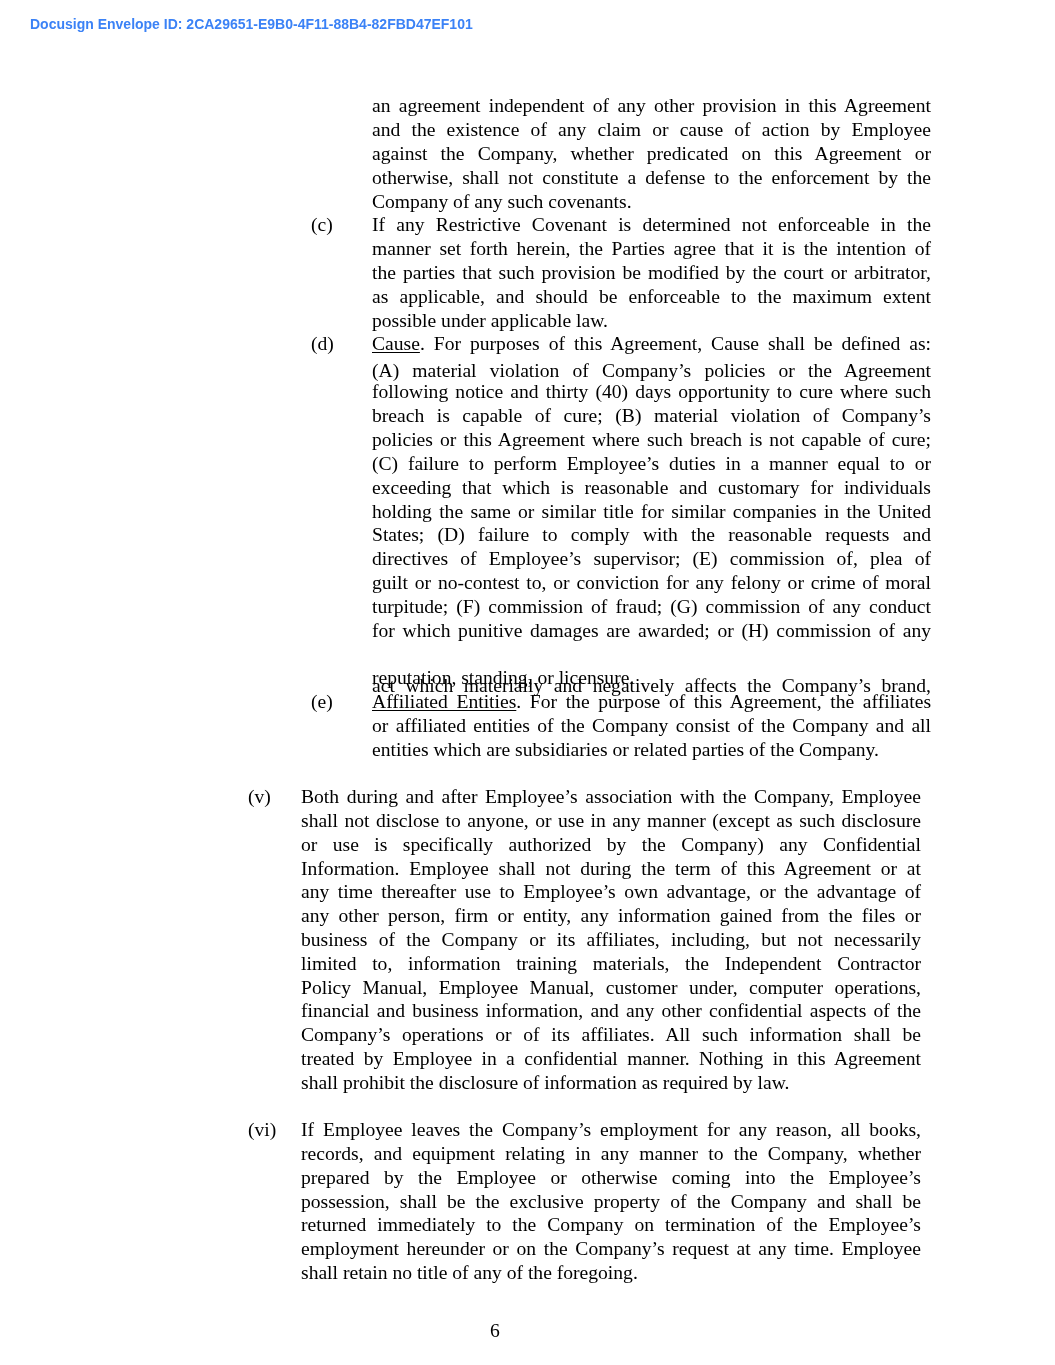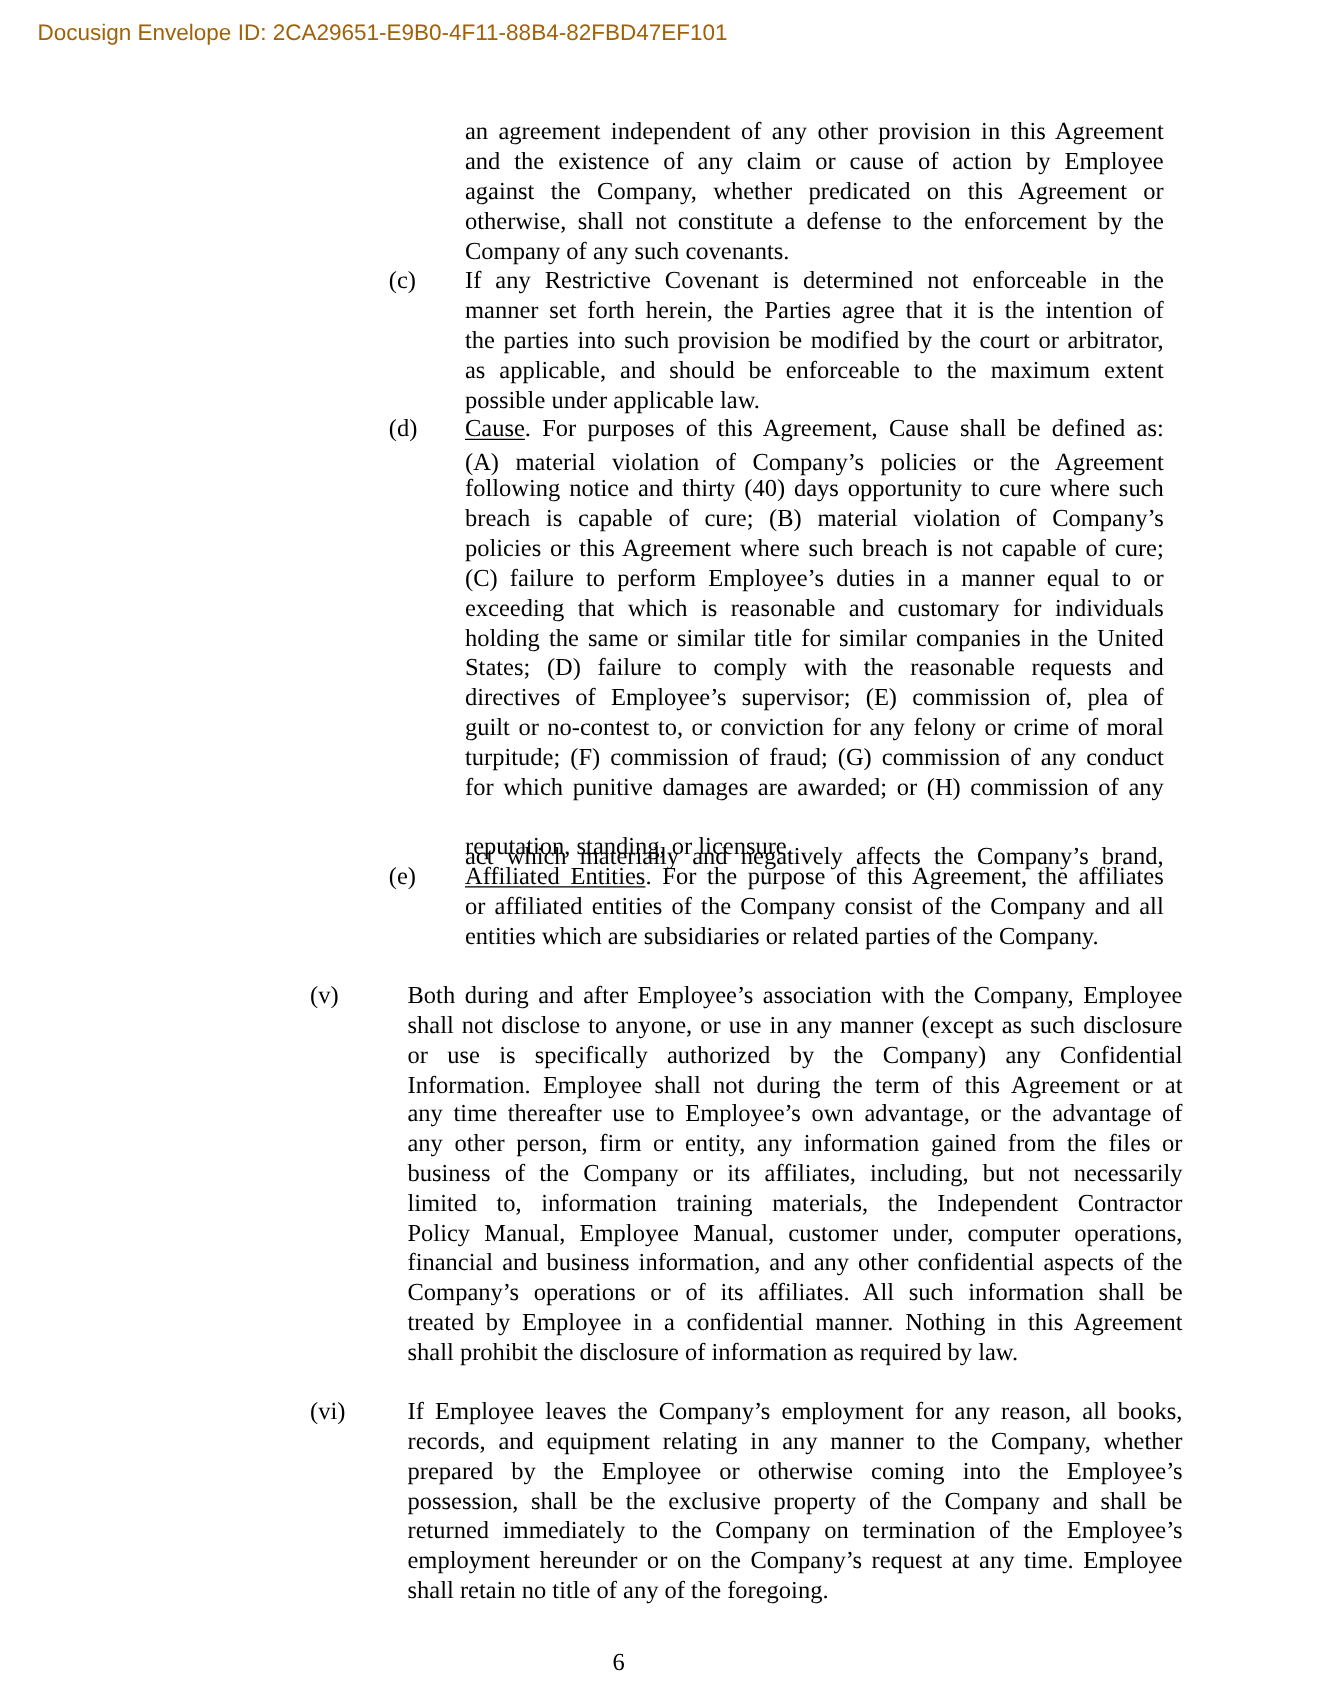--- a/index.html
+++ b/index.html
@@ -1,28 +1,29 @@
 <!DOCTYPE html>
 <html><head>
 <meta charset="utf-8">
 <style>
   html, body { margin: 0; padding: 0; background: #ffffff; }
   body { width: 1055px; height: 1365px; position: relative; overflow: hidden; }
   .envelope {
     position: absolute; left: 30px; top: 16px;
-    font-family: "Liberation Sans", sans-serif; font-size: 18px; color: #a16207;
+    font-family: "Liberation Sans", sans-serif; font-size: 14px; color: #3b82f6;
     white-space: nowrap;
+    font-weight: bold;
   }
   .doc { position: absolute; left: 0; top: 0; width: 1055px;
     font-family: "Liberation Serif", serif; font-size: 19.6px; color: #000; }
   .ln { position: absolute; height: 24px; line-height: 24px; white-space: nowrap;
     text-align: justify; text-align-last: justify; }
   .ln.last { text-align-last: left; }
   .c1 { left: 372px; width: 559px; }
-  .c2 { left: 326px; width: 620px; }
+  .c2 { left: 301px; width: 620px; }
   .lbl { position: absolute; line-height: 24px; white-space: nowrap; }
   .u { text-decoration: underline; text-underline-offset: 2px; }
   .pg { position: absolute; left: 490px; top: 1319px; line-height: 24px; font-size: 19.6px; }
 </style>
 </head>
 <body>
 
 <div class="envelope">Docusign Envelope ID: 2CA29651-E9B0-4F11-88B4-82FBD47EF101</div>
 
 <div class="doc">
@@ -32,21 +33,21 @@
     <div class="ln c1" style="top:118px">and the existence of any claim or cause of action by Employee</div>
     <div class="ln c1" style="top:142px">against the Company, whether predicated on this Agreement or</div>
     <div class="ln c1" style="top:166px">otherwise, shall not constitute a defense to the enforcement by the</div>
     <div class="ln c1 last" style="top:190px">Company of any such covenants.</div>
   </div>
 
   <div>
     <div class="lbl" style="left:311px; top:213px">(c)</div>
     <div class="ln c1" style="top:213px">If any Restrictive Covenant is determined not enforceable in the</div>
     <div class="ln c1" style="top:237px">manner set forth herein, the Parties agree that it is the intention of</div>
-    <div class="ln c1" style="top:261px">the parties into such provision be modified by the court or arbitrator,</div>
+    <div class="ln c1" style="top:261px">the parties that such provision be modified by the court or arbitrator,</div>
     <div class="ln c1" style="top:285px">as applicable, and should be enforceable to the maximum extent</div>
     <div class="ln c1 last" style="top:309px">possible under applicable law.</div>
   </div>
 
   <div>
     <div class="lbl" style="left:311px; top:332px">(d)</div>
     <div class="ln c1" style="top:332px"><span class="u">Cause</span><span>.  For purposes of this Agreement, Cause shall be defined as:</span></div>
     <div class="ln c1" style="top:359px">(A)  material violation of Company’s policies or the Agreement</div>
     <div class="ln c1" style="top:380px">following notice and thirty (40) days opportunity to cure where such</div>
     <div class="ln c1" style="top:404px">breach is capable of cure; (B) material violation of Company’s</div>

